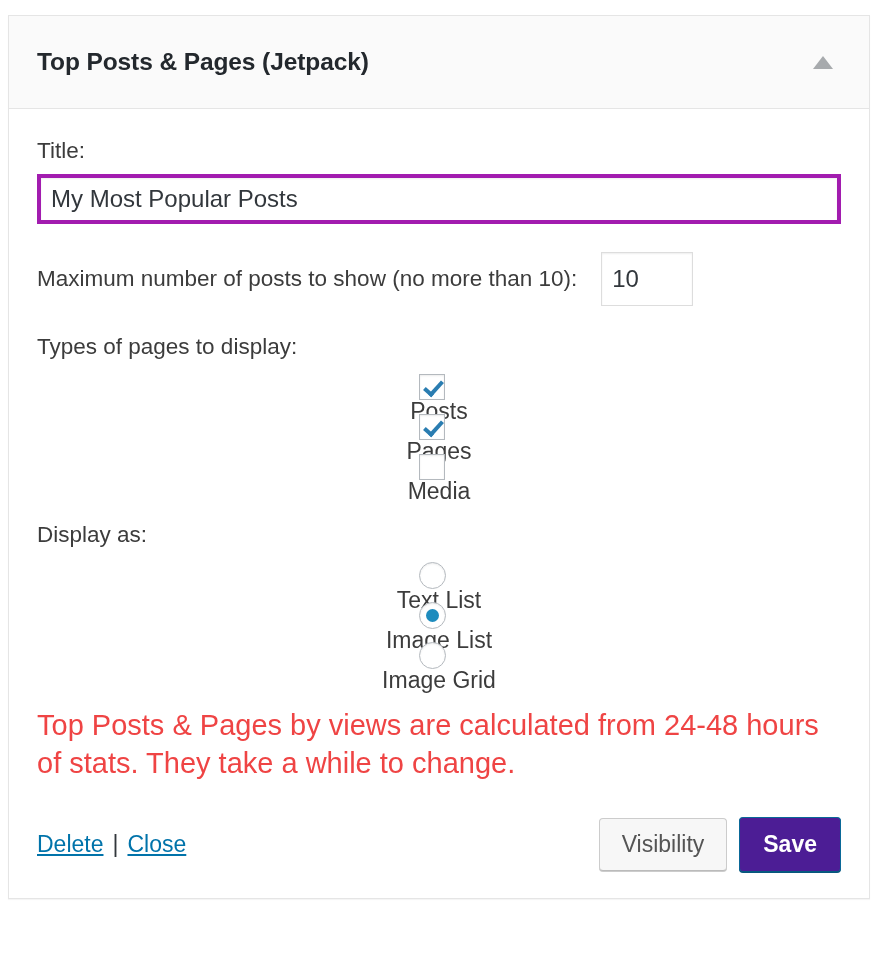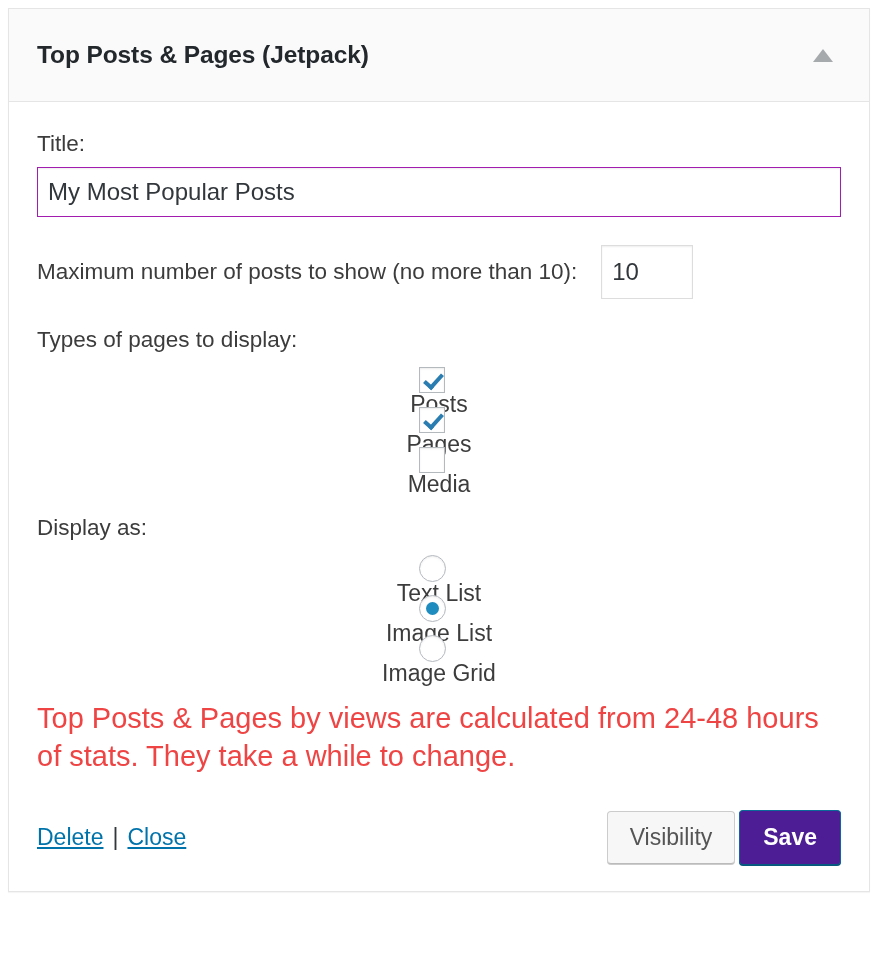--- a/index.html
+++ b/index.html
@@ -12,21 +12,21 @@
   }
   body {
     font-family: "Liberation Sans", sans-serif;
     -webkit-font-smoothing: antialiased;
   }
 
   
   .widget {
     position: absolute;
     left: 8px;
-    top: 8px;
+    top: 15px;
     width: 862px;
     background: #ffffff;
     border: 1px solid #e5e5e5;
     box-shadow: 0 1px 1px rgba(0,0,0,0.04);
     box-sizing: border-box;
   }
 
   
   .widget-top {
     position: relative;
@@ -90,21 +90,21 @@
   input.text-input {
     display: block;
     width: 100%;
     box-sizing: border-box;
     height: 50px;
     padding: 5px 10px;
     font-family: "Liberation Sans", sans-serif;
     font-size: 24px;
     color: #32373c;
     background: #ffffff;
-    border: 1px solid #a21caf;
+    border: 4px solid #a21caf;
     box-shadow: inset 0 1px 2px rgba(0,0,0,0.07);
     border-radius: 0;
     outline: none;
   }
 
   .row-max {
     display: flex;
     align-items: center;
     margin-top: 28px;
   }
@@ -228,21 +228,21 @@
     text-decoration: underline;
     cursor: pointer;
   }
   .sep {
     color: #32373c;
     margin: 0 9px;
   }
   .alignright {
     display: flex;
     align-items: center;
-    gap: 4px;
+    gap: 12px;
   }
   .btn {
     font-family: "Liberation Sans", sans-serif;
     font-size: 23px;
     line-height: 1;
     border-radius: 4px;
     cursor: pointer;
     box-sizing: border-box;
     white-space: nowrap;
   }

